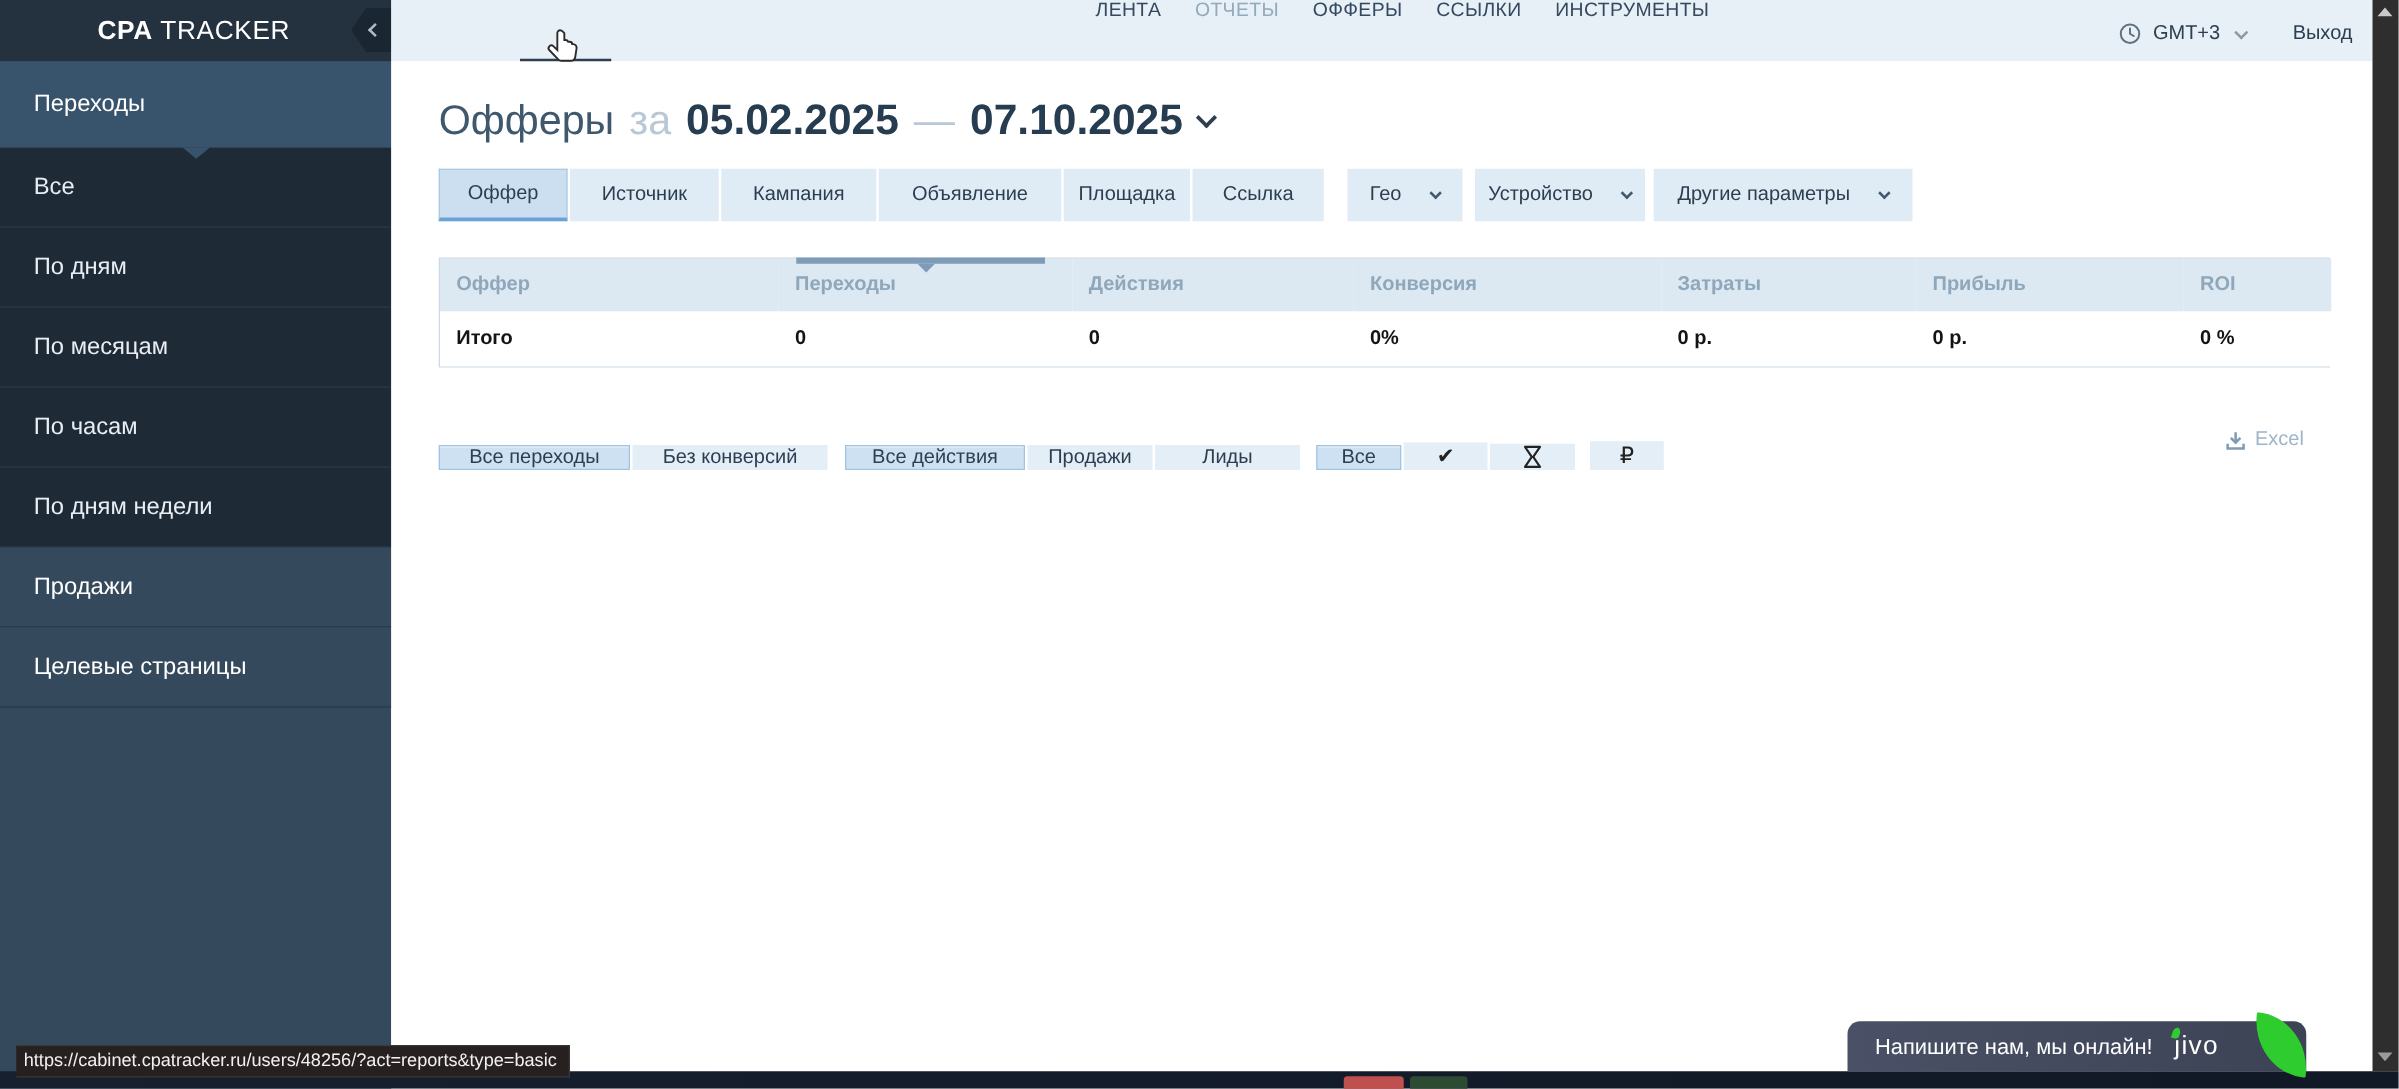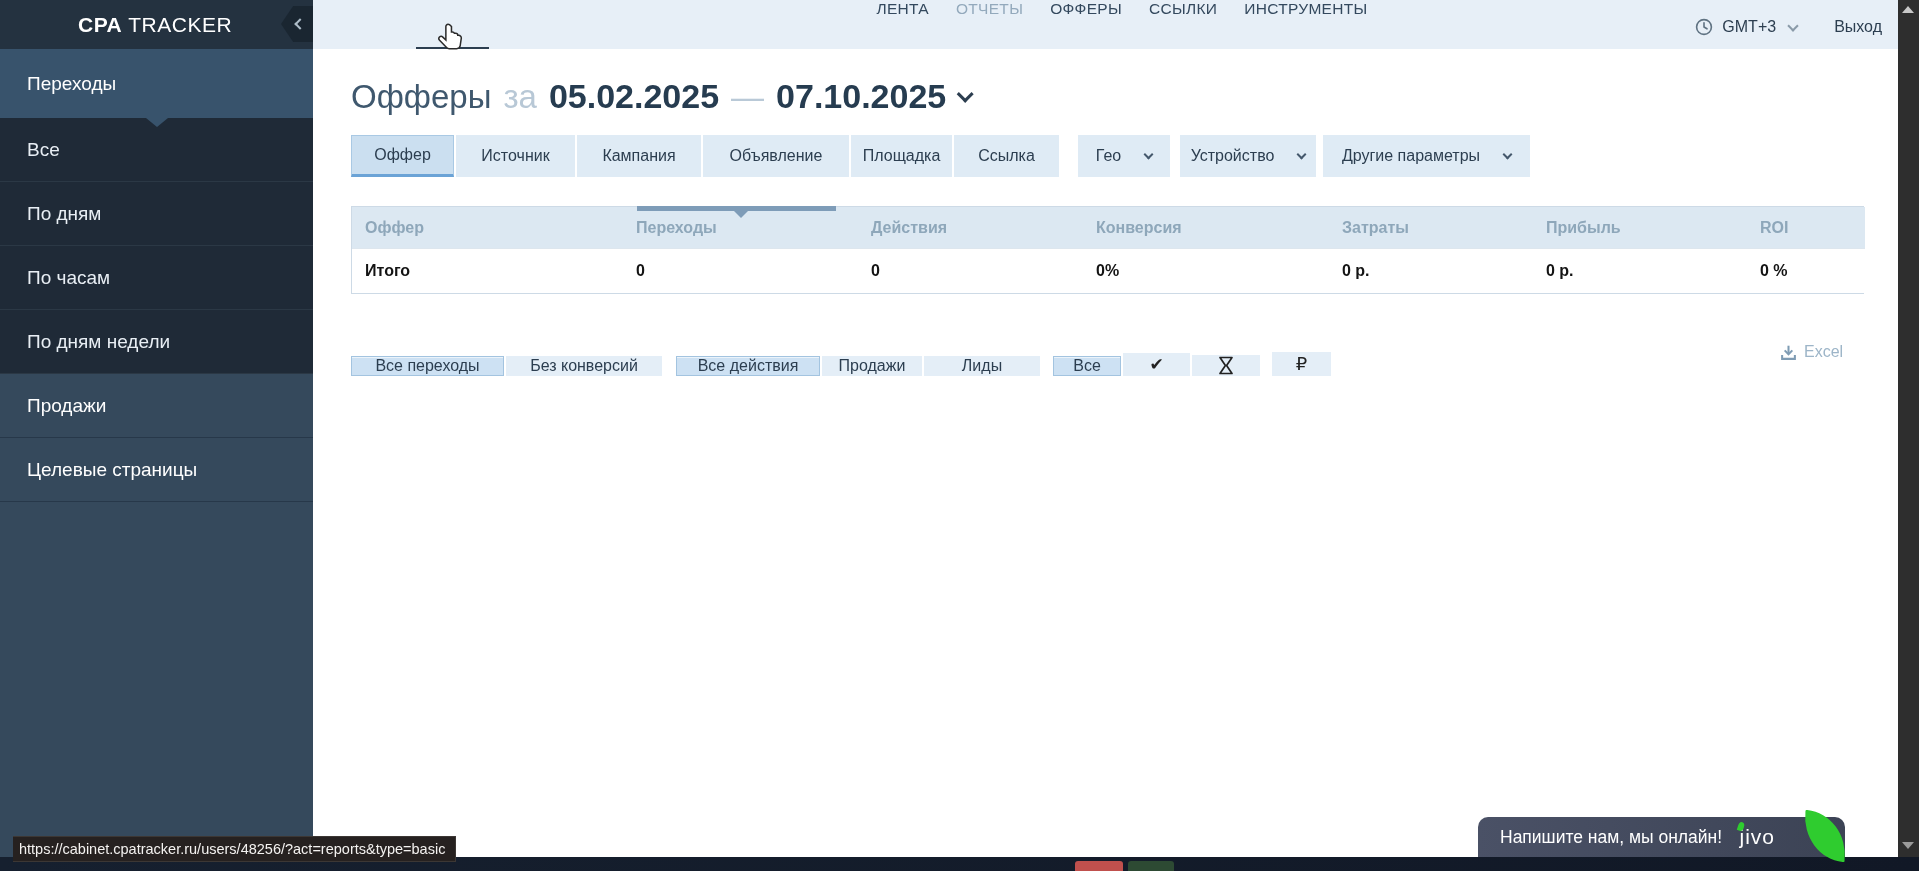--- a/index.html
+++ b/index.html
@@ -107,20 +107,23 @@
     <span class="notch"></span>
   </div>
   <div class="side-sub">
     <div class="sub-item">
         <span>Все</span>
       </div>
     <div class="sub-item">
         <span>По дням</span>
       </div>
     <div class="sub-item">
+        <span>По месяцам</span>
+      </div>
+    <div class="sub-item">
         <span>По часам</span>
       </div>
     <div class="sub-item">
         <span>По дням недели</span>
       </div>
   </div>
   <div class="side-item plain">
       <span>Продажи</span>
     </div>
   <div class="side-item plain">

